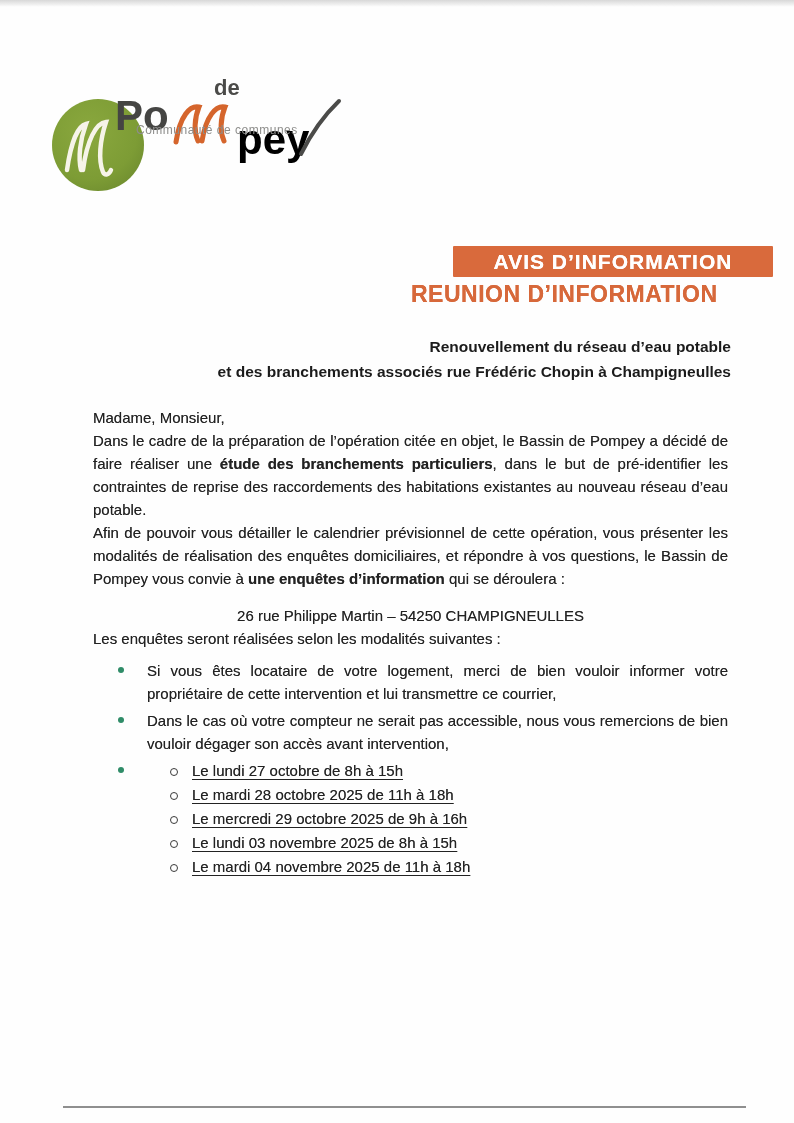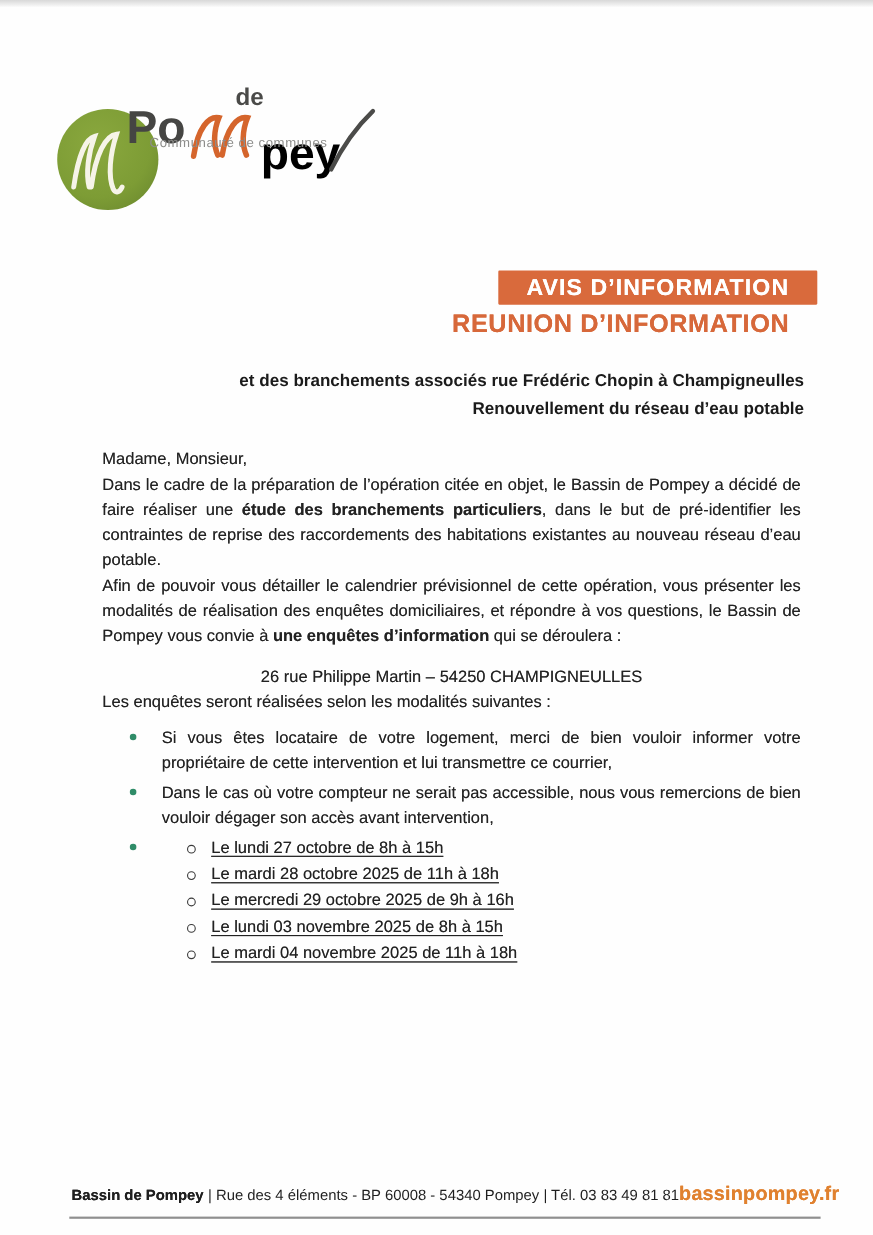--- a/index.html
+++ b/index.html
@@ -38,21 +38,21 @@
     font-size:42px;font-weight:bold;color:#000000;line-height:1;margin-top:24px;
   }
   .brand-tagline{
     position:absolute;left:91px;top:66px;
     font-size:12px;color:#8d8d8b;letter-spacing:0.5px;line-height:1;white-space:nowrap;
   }
   .brand-tail-svg{position:absolute;left:252px;top:40px;}
 
   
   .avis-banner{
-    position:absolute;left:453px;top:246px;width:290px;height:31px;
+    position:absolute;left:453px;top:246px;width:320px;height:31px;
     background:#d96a3c;border-radius:1px;
     display:flex;align-items:center;justify-content:center;
     color:#ffffff;font-size:21px;font-weight:bold;letter-spacing:1px;
     text-shadow:0 0 0.5px #ffffff;
   }
   .reunion-title{
     position:absolute;left:411px;top:283px;
     color:#d7683a;font-size:23px;font-weight:bold;letter-spacing:0.5px;
     text-shadow:0 0 0.5px #d7683a;white-space:nowrap;line-height:1;
   }
@@ -149,22 +149,22 @@
       <path d="M4,56 Q20,24 42,3" fill="none" stroke="#4b4b49" stroke-width="4" stroke-linecap="round"></path>
     </svg>
   </div>
 
   <div class="avis-banner">
     <span>AVIS D’INFORMATION</span>
   </div>
   <div class="reunion-title">REUNION D’INFORMATION</div>
 
   <div class="subject">
+    <div>Renouvellement du réseau d’eau potable</div>
     <div>et des branchements associés rue Frédéric Chopin à Champigneulles</div>
-    <div>Renouvellement du réseau d’eau potable</div>
   </div>
 
   <div class="body">
     <p class="salutation">Madame, Monsieur,</p>
 
     <p class="para1"><span>Dans le cadre de la préparation de l’opération citée en objet, le Bassin de Pompey a décidé de faire réaliser une </span><b>étude des branchements particuliers</b><span>, dans le but de pré-identifier les contraintes de reprise des raccordements des habitations existantes au nouveau réseau d’eau potable.</span></p>
 
     <p class="para2"><span>Afin de pouvoir vous détailler le calendrier prévisionnel de cette opération, vous présenter les modalités de réalisation des enquêtes domiciliaires, et répondre à vos questions, le Bassin de Pompey vous convie à </span><b>une enquêtes d’information</b><span> qui se déroulera&nbsp;:</span></p>
 
     <div class="meeting">
@@ -181,18 +181,14 @@
           <li><span class="sched-text">Le lundi 27 octobre de 8h à 15h</span></li>
           <li><span class="sched-text">Le mardi 28 octobre 2025 de 11h à 18h</span></li>
           <li><span class="sched-text">Le mercredi 29 octobre 2025 de 9h à 16h</span></li>
           <li><span class="sched-text">Le lundi 03 novembre 2025 de 8h à 15h</span></li>
           <li><span class="sched-text">Le mardi 04 novembre 2025 de 11h à 18h</span></li>
         </ul>
       </li>
     </ul>
   </div>
 
-  <div class="footer">
-    <span><span class="org">Bassin de Pompey</span><span class="addr">| Rue des 4 éléments - BP 60008 - 54340 Pompey | Tél. 03 83 49 81 81</span></span>
-    <span class="site">bassinpompey.fr</span>
-  </div>
   <div class="footer-line"></div>
 </div>
 
 </body></html>

